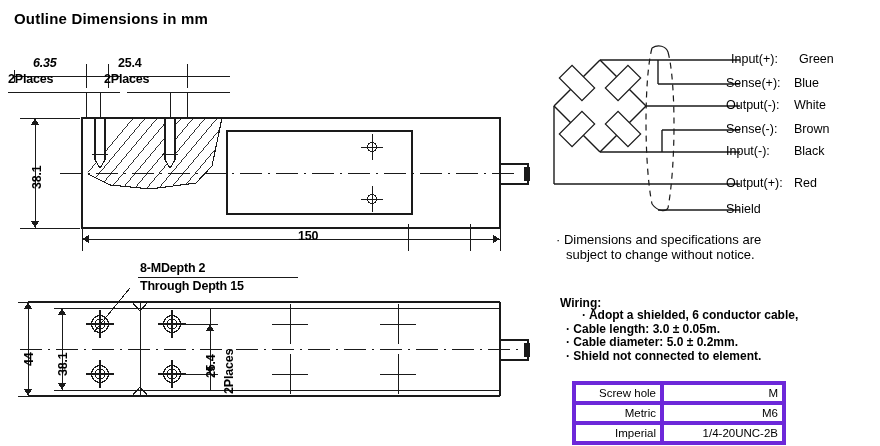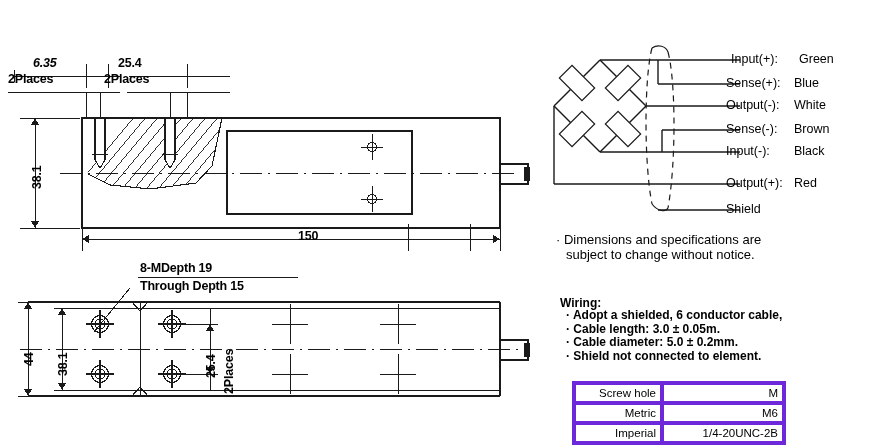--- a/index.html
+++ b/index.html
@@ -52,20 +52,21 @@
   }
   #screw-table td.c0{width:76px;}
   #screw-table td.c1{width:110px;}
   svg{display:block;}
 </style>
 </head>
 <body>
 
 <div id="page">
 
+  <div class="abs" id="title">Outline Dimensions in mm</div>
 
   <svg class="abs" id="side-view-svg" style="left:0px;top:46px;" width="540" height="215" viewBox="0 0 540 215">
     <g stroke="#1a1a1a" fill="none" stroke-width="1.1" shape-rendering="crispEdges">
 
       <line x1="14" y1="30" x2="120" y2="30" stroke-width="1"></line>
       <line x1="129" y1="30" x2="230" y2="30" stroke-width="1"></line>
 
       <line x1="14" y1="24" x2="14" y2="36" stroke-width="1"></line>
       <line x1="86" y1="18" x2="86" y2="42" stroke-width="1"></line>
       <line x1="108" y1="18" x2="108" y2="42" stroke-width="1"></line>
@@ -228,21 +229,21 @@
       <line x1="210" y1="36" x2="210" y2="86" stroke-width="1"></line>
       <path d="M 206 43 L 210 36 L 214 43 Z" fill="#1a1a1a" stroke="none"></path>
       <path d="M 206 79 L 210 86 L 214 79 Z" fill="#1a1a1a" stroke="none"></path>
       <line x1="186" y1="36" x2="218" y2="36" stroke-width="1"></line>
       <line x1="186" y1="86" x2="218" y2="86" stroke-width="1"></line>
       <line x1="210" y1="20" x2="210" y2="36" stroke-width="1"></line>
       <line x1="210" y1="86" x2="210" y2="102" stroke-width="1"></line>
     </g>
   </svg>
 
-  <div class="abs dim b" style="left:140px;top:261px;">8-MDepth 19</div>
+  <div class="abs dim b" style="left:140px;top:261px;">8-MDepth 2</div>
   <div class="abs" style="left:138px;top:277px;width:160px;height:1px;background:#1a1a1a;"></div>
   <div class="abs dim b" style="left:140px;top:279px;">Through Depth 15</div>
 
   <div class="abs dim b rot" style="left:22px;top:366px;">44</div>
   <div class="abs dim b rot" style="left:56px;top:376px;">38.1</div>
   <div class="abs dim b rot" style="left:204px;top:378px;">25.4</div>
   <div class="abs dim b rot" style="left:222px;top:394px;">2Places</div>
 
   <svg class="abs" id="bridge-svg" style="left:540px;top:44px;" width="200" height="176" viewBox="0 0 200 176">
     <g stroke="#1a1a1a" fill="none" stroke-width="1.4">
@@ -310,21 +311,21 @@
   </div>
 
   <div class="abs" id="notes">
     <div class="note-line" style="font-size:13px;">· Dimensions and specifications are</div>
     <div class="note-line" style="font-size:13px;padding-left:10px;">subject to change without notice.</div>
   </div>
 
   <div class="abs" id="wiring-head">Wiring:</div>
 
   <div class="abs" id="wiring-list">
-    <div class="wl" style="padding-left:6px;">· Adopt a shielded, 6 conductor cable,</div>
+    <div class="wl" style="padding-left:6px;margin-left:16px;">· Adopt a shielded, 6 conductor cable,</div>
     <div class="wl" style="padding-left:6px;">· Cable length: 3.0 ± 0.05m.</div>
     <div class="wl" style="padding-left:6px;">· Cable diameter: 5.0 ± 0.2mm.</div>
     <div class="wl" style="padding-left:6px;">· Shield not connected to element.</div>
   </div>
 
   <table class="abs" id="screw-table">
     <tbody>
       <tr>
         <td class="c0">Screw hole</td>
         <td class="c1">M</td>

